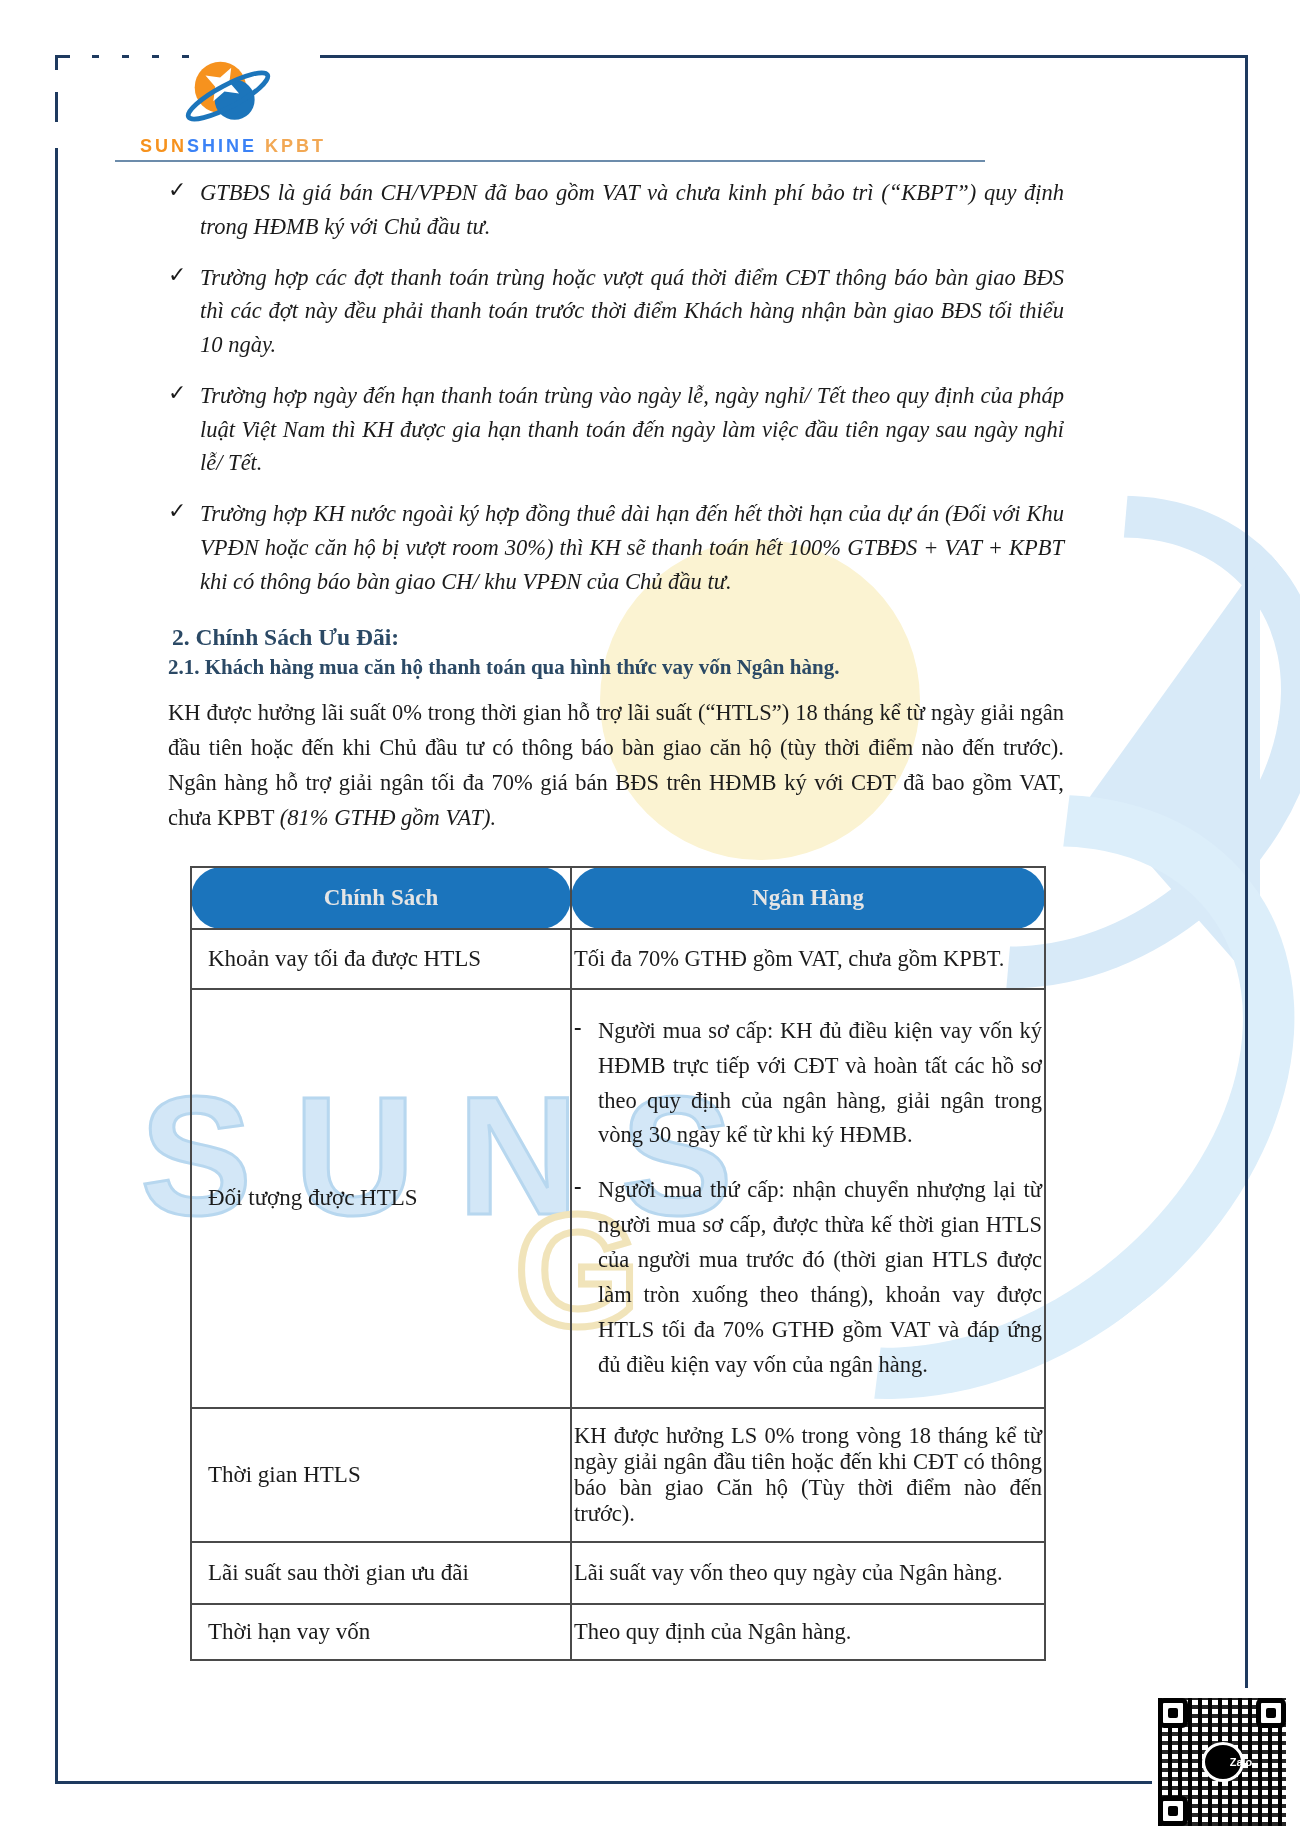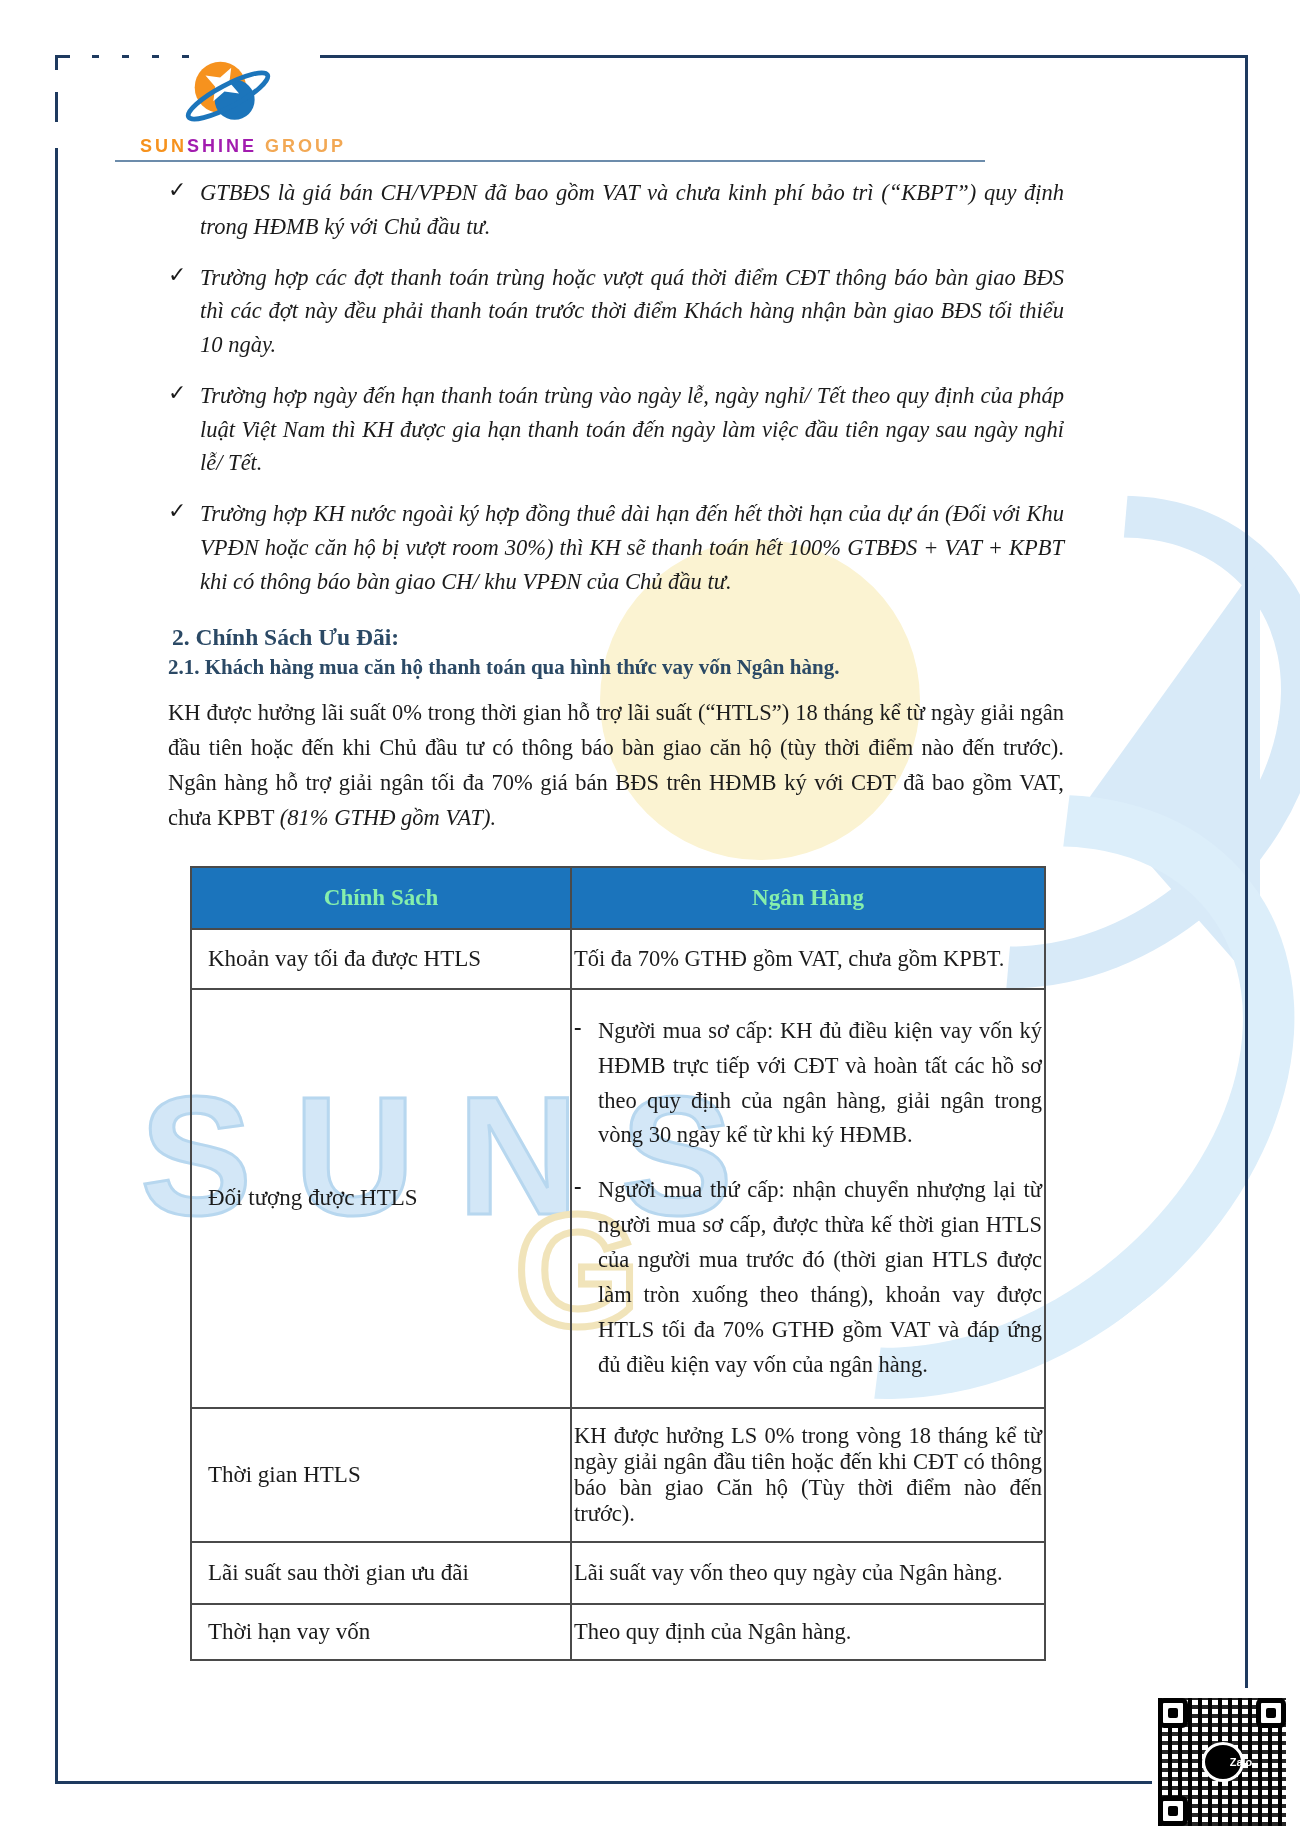--- a/index.html
+++ b/index.html
@@ -29,39 +29,39 @@
            letter-spacing:42px;line-height:1;}
   .wm-suns{left:140px;top:1072px;font-size:168px;color:#D3E7F7;-webkit-text-stroke:3px #B7D7EF;}
   .wm-g{left:515px;top:1190px;font-size:160px;color:transparent;-webkit-text-stroke:7px #F1E4BA;}
 
   
   .logo{position:absolute;left:140px;top:56px;width:260px;z-index:2;}
   .logo-icon{display:block;margin-left:40px;}
   .logo-text{font-family:"Liberation Sans","DejaVu Sans",sans-serif;font-weight:bold;
              font-size:18px;letter-spacing:3px;margin-top:2px;white-space:nowrap;}
   .logo-text .w1{color:#F6921E;}
-  .logo-text .w2{color:#a21caf;margin-top:40px;}
+  .logo-text .w2{color:#3b82f6;margin-top:40px;}
   .logo-text .w3{color:#F2A854;margin-left:8px;}
   .top-rule{position:absolute;left:115px;top:160px;width:870px;height:2px;background:#6C8CAB;z-index:2;}
 
   
   .content{position:absolute;left:168px;top:176px;width:896px;z-index:2;}
   .bullet{display:flex;gap:12px;margin-bottom:17px;}
   .check{flex:0 0 20px;font-style:normal;font-size:22px;color:#1b1b1b;padding-top:1px;}
   .bullet-text{font-style:italic;font-size:22.5px;line-height:1.5;text-align:justify;}
 
   .h2{color:#2B4965;font-weight:bold;font-size:23.5px;margin:26px 0 4px 4px;}
   .h21{color:#2B4965;font-weight:bold;font-size:21px;margin:2px 0 0 0;}
   .para{font-size:22.5px;line-height:1.55;text-align:justify;margin-top:16px;}
 
   
   .ptable{border-collapse:collapse;margin:30px 0 0 22px;width:856px;table-layout:fixed;}
   .ptable td,.ptable th{border:2px solid #4a4a4a;vertical-align:middle;}
-  .ptable th{background:#1B74BC;color:#86efac;font-size:23px;font-weight:bold;
-             text-align:center;height:58px;}
+  .ptable th{background:#1B74BC;color:#e5e5e5;font-size:23px;font-weight:bold;
+             text-align:center;height:58px;border-radius:31px;}
   .col-label{width:380px;}
   .cell-label{font-size:23px;padding:14px 10px 14px 16px;}
   .cell-val{font-size:22.5px;padding:14px 2px;}
   .cell-val.just{text-align:justify;}
   .r1{height:60px;} .r2{height:388px;} .r3{height:124px;} .r4{height:62px;} .r5{height:56px;}
   .dash-item{display:flex;gap:14px;margin:10px 0 20px 0;}
   .dash-item:last-child{margin-bottom:10px;}
   .dash{flex:0 0 10px;font-weight:bold;padding-top:1px;}
   .dash-text{text-align:justify;line-height:1.55;}
 
@@ -102,21 +102,21 @@
   </div>
 
   <div class="logo">
     <svg class="logo-icon" width="96" height="78" viewBox="0 0 100 82">
       <circle cx="42" cy="33" r="27" fill="#F6921E"></circle>
       <circle cx="57" cy="46" r="21" fill="#1C75BB"></circle>
       <path d="M44 10 L49.5 24.5 L64 30 L49.5 35.5 L44 50 L38.5 35.5 L24 30 L38.5 24.5 Z" fill="#ffffff" transform="rotate(28 44 30)"></path>
       <ellipse cx="50" cy="42" rx="47" ry="11.5" fill="none" stroke="#1C75BB" stroke-width="5" transform="rotate(-28 50 42)"></ellipse>
     </svg>
     <div class="logo-text">
-      <span class="w1">SUN</span><span class="w2">SHINE</span><span class="w3">GROUP</span>
+      <span class="w1">SUN</span><span class="w2">SHINE</span><span class="w3">KPBT</span>
     </div>
   </div>
   <div class="top-rule"></div>
 
   <div class="content">
 
     <div class="bullet">
       <span class="check">✓</span>
       <div class="bullet-text">GTBĐS là giá bán CH/VPĐN đã bao gồm VAT và chưa kinh phí bảo trì (“KBPT”) quy định trong HĐMB ký với Chủ đầu tư.</div>
     </div>

